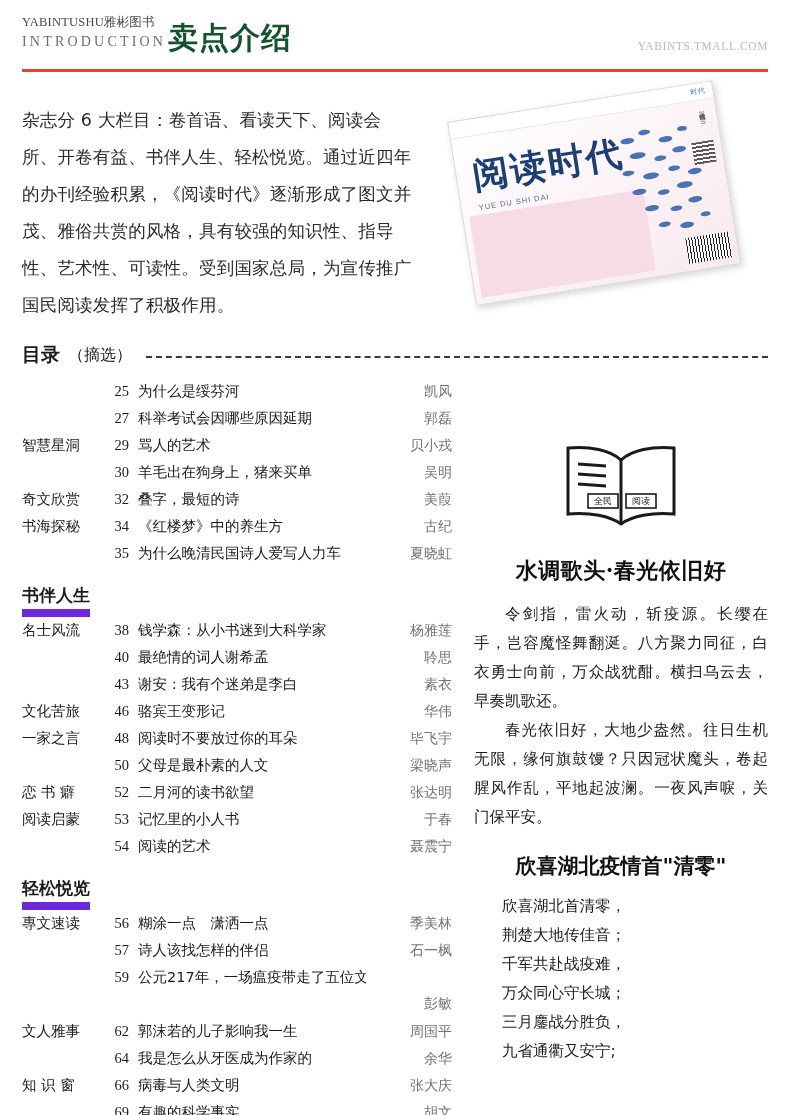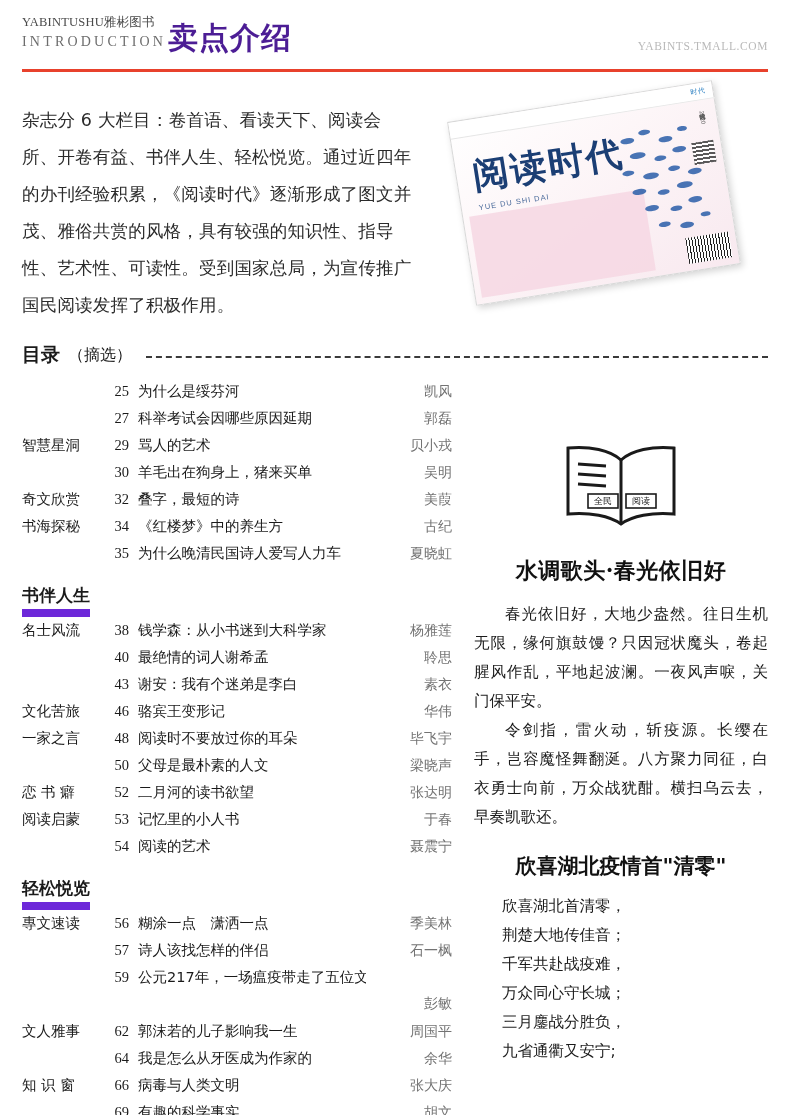--- a/index.html
+++ b/index.html
@@ -38,21 +38,21 @@
     color: #6d6d6d;
     font-family: "Liberation Serif", serif;
     margin-top: 3px;
   }
   .hdr-cn {
     position: absolute;
     left: 146px;
     top: 8px;
     font-size: 30px;
     font-weight: bold;
-    color: #4c1d95;
+    color: #14532d;
     letter-spacing: 1px;
     font-family: "DejaVu Sans", sans-serif;
   }
   .hdr-right {
     position: absolute;
     right: 0;
     top: 30px;
     font-size: 11.5px;
     letter-spacing: 0.6px;
     color: #b9b9b9;
@@ -545,22 +545,22 @@
         <path d="M28 26 L56 28 M28 36 L56 38 M28 46 L56 48" stroke="#1a1a1a" stroke-width="3" fill="none"></path>
         <rect x="38" y="56" width="30" height="14" fill="none" stroke="#1a1a1a" stroke-width="1.6"></rect>
         <rect x="76" y="56" width="30" height="14" fill="none" stroke="#1a1a1a" stroke-width="1.6"></rect>
         <text x="53" y="66" font-size="9" text-anchor="middle" fill="#1a1a1a" font-family="DejaVu Sans, sans-serif">全民</text>
         <text x="91" y="66" font-size="9" text-anchor="middle" fill="#1a1a1a" font-family="DejaVu Sans, sans-serif">阅读</text>
       </svg>
     </div>
 
     <div class="art-title">水调歌头·春光依旧好</div>
     <div class="art-body">
+      <p class="indent">令剑指，雷火动，斩疫源。长缨在手，岂容魔怪舞翻涎。八方聚力同征，白衣勇士向前，万众战犹酣。横扫乌云去，早奏凯歌还。</p>
       <p class="indent">春光依旧好，大地少盎然。往日生机无限，缘何旗鼓馒？只因冠状魔头，卷起腥风作乱，平地起波澜。一夜风声唳，关门保平安。</p>
-      <p class="indent">令剑指，雷火动，斩疫源。长缨在手，岂容魔怪舞翻涎。八方聚力同征，白衣勇士向前，万众战犹酣。横扫乌云去，早奏凯歌还。</p>
     </div>
 
     <div class="art-title2">欣喜湖北疫情首"清零"</div>
     <div class="poem">
       <div>欣喜湖北首清零，</div>
       <div>荆楚大地传佳音；</div>
       <div>千军共赴战疫难，</div>
       <div>万众同心守长城；</div>
       <div>三月鏖战分胜负，</div>
       <div>九省通衢又安宁;</div>

